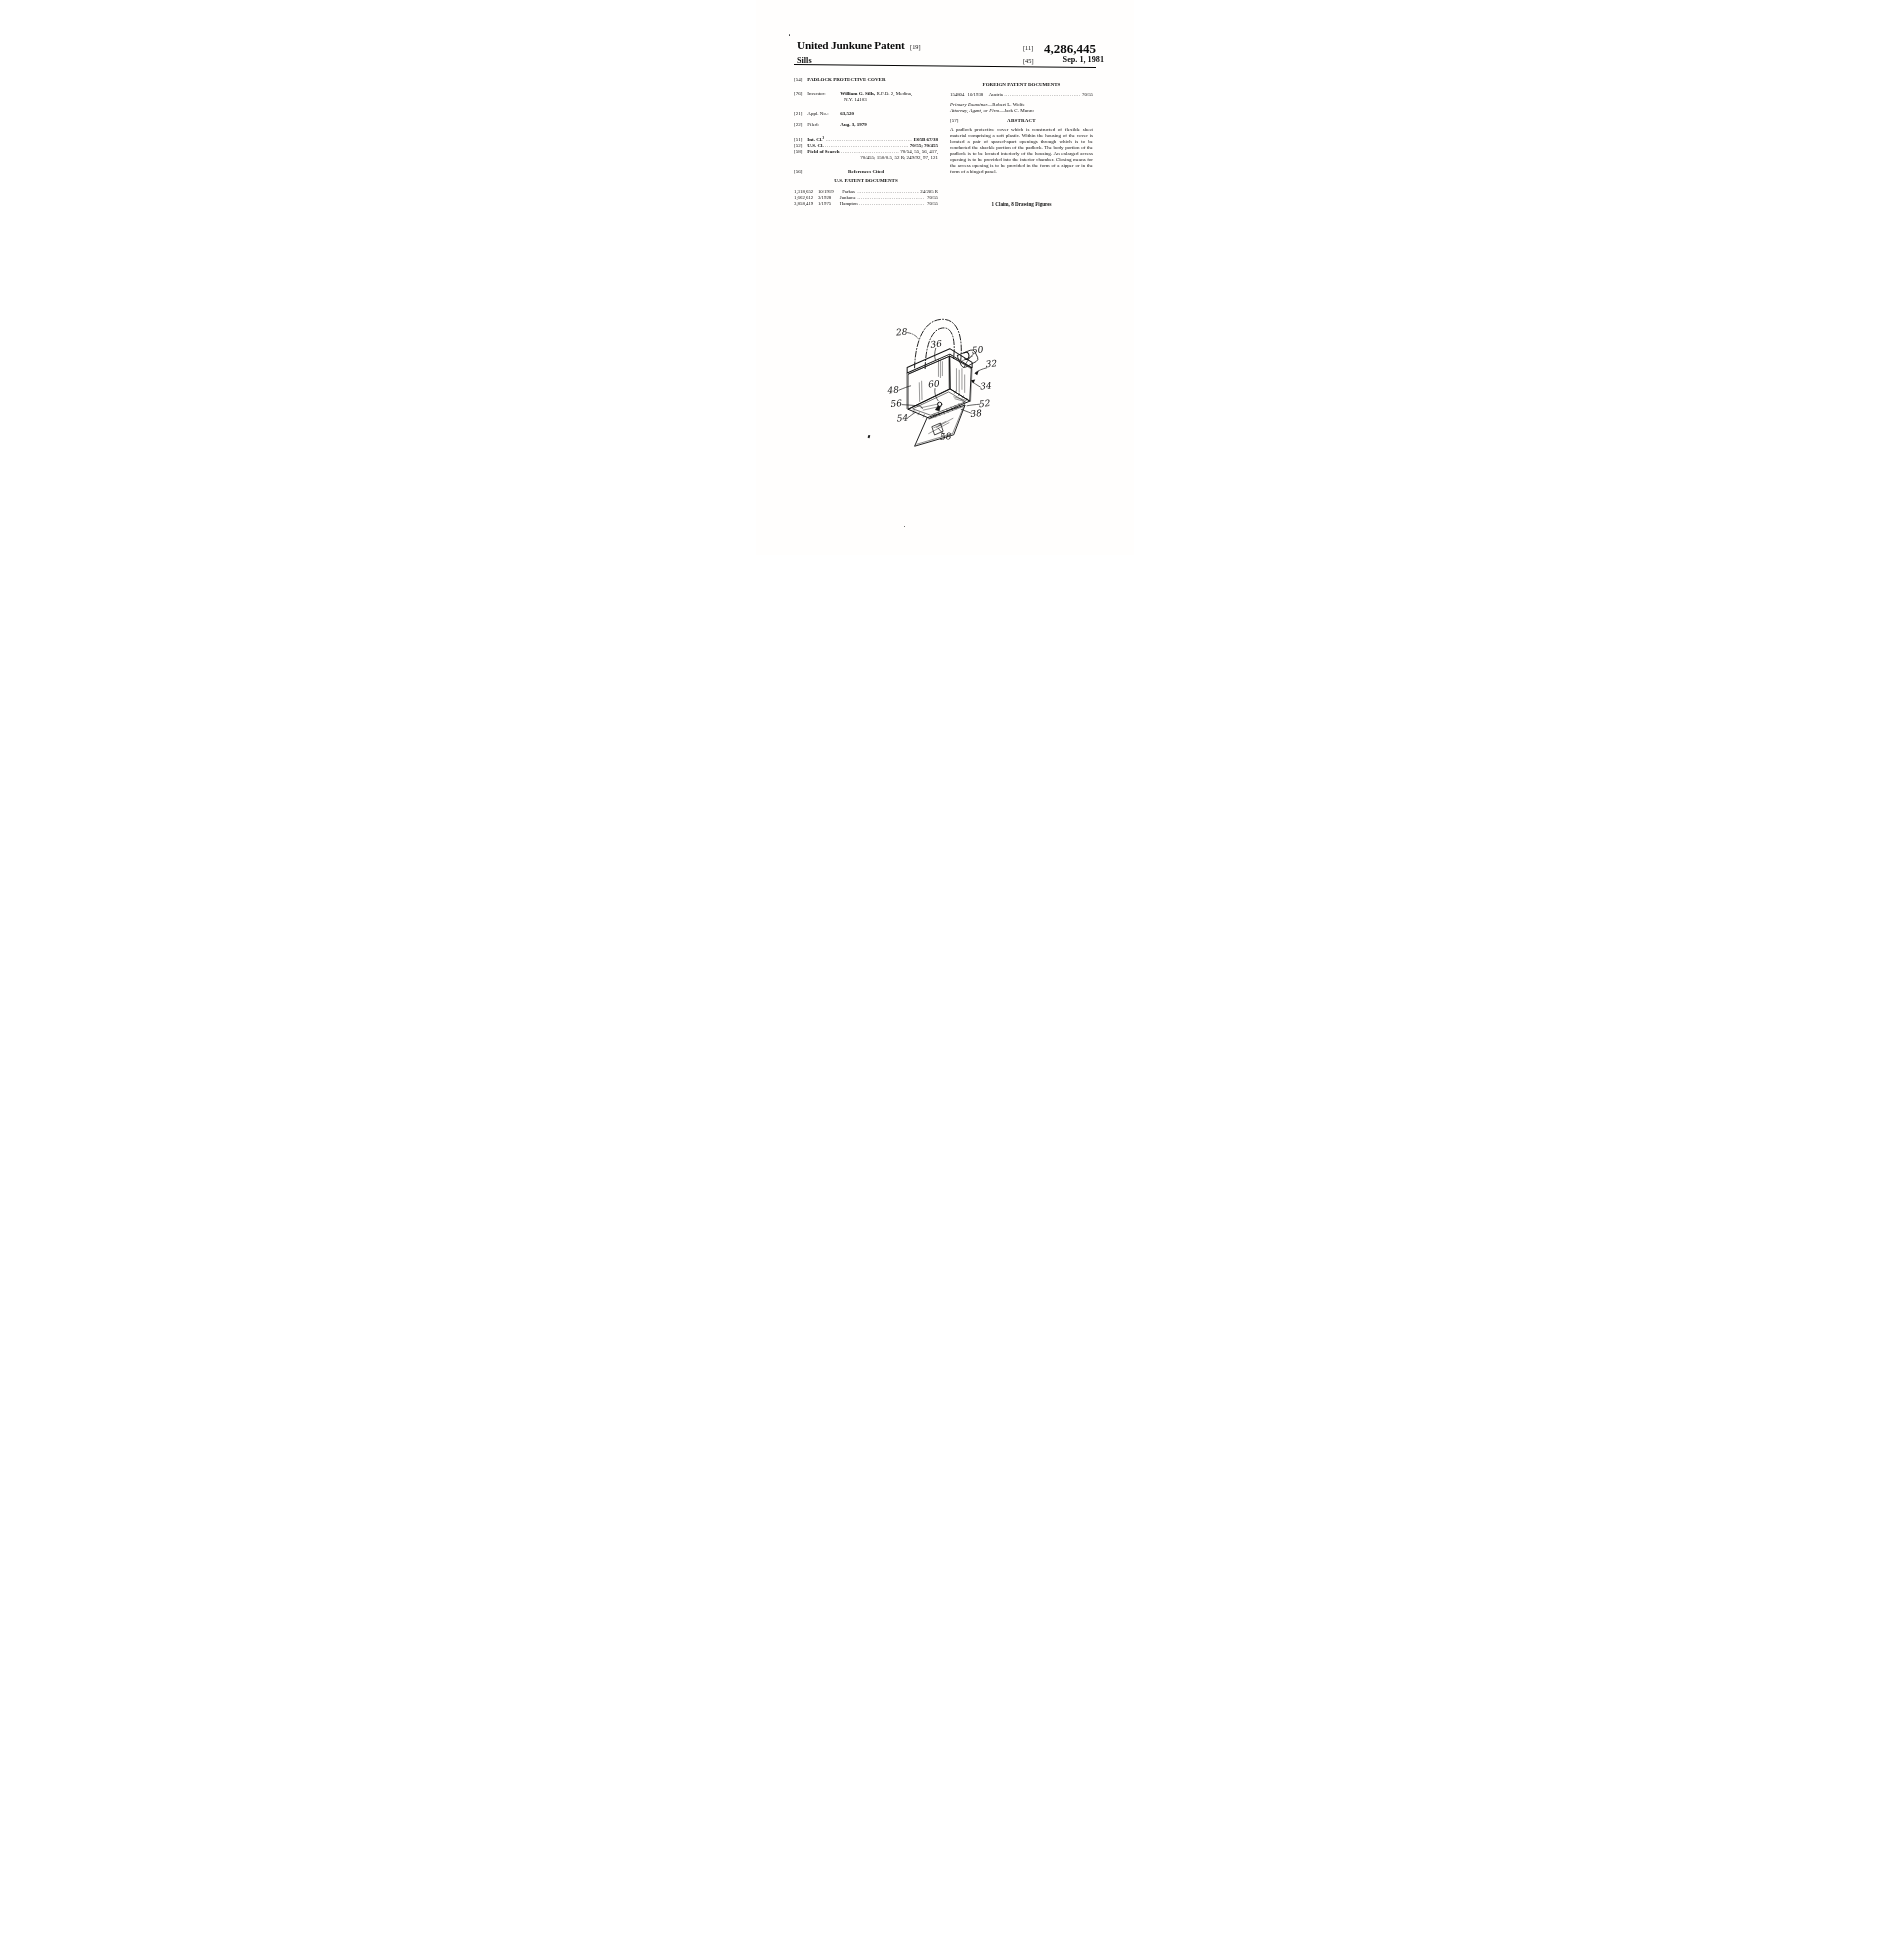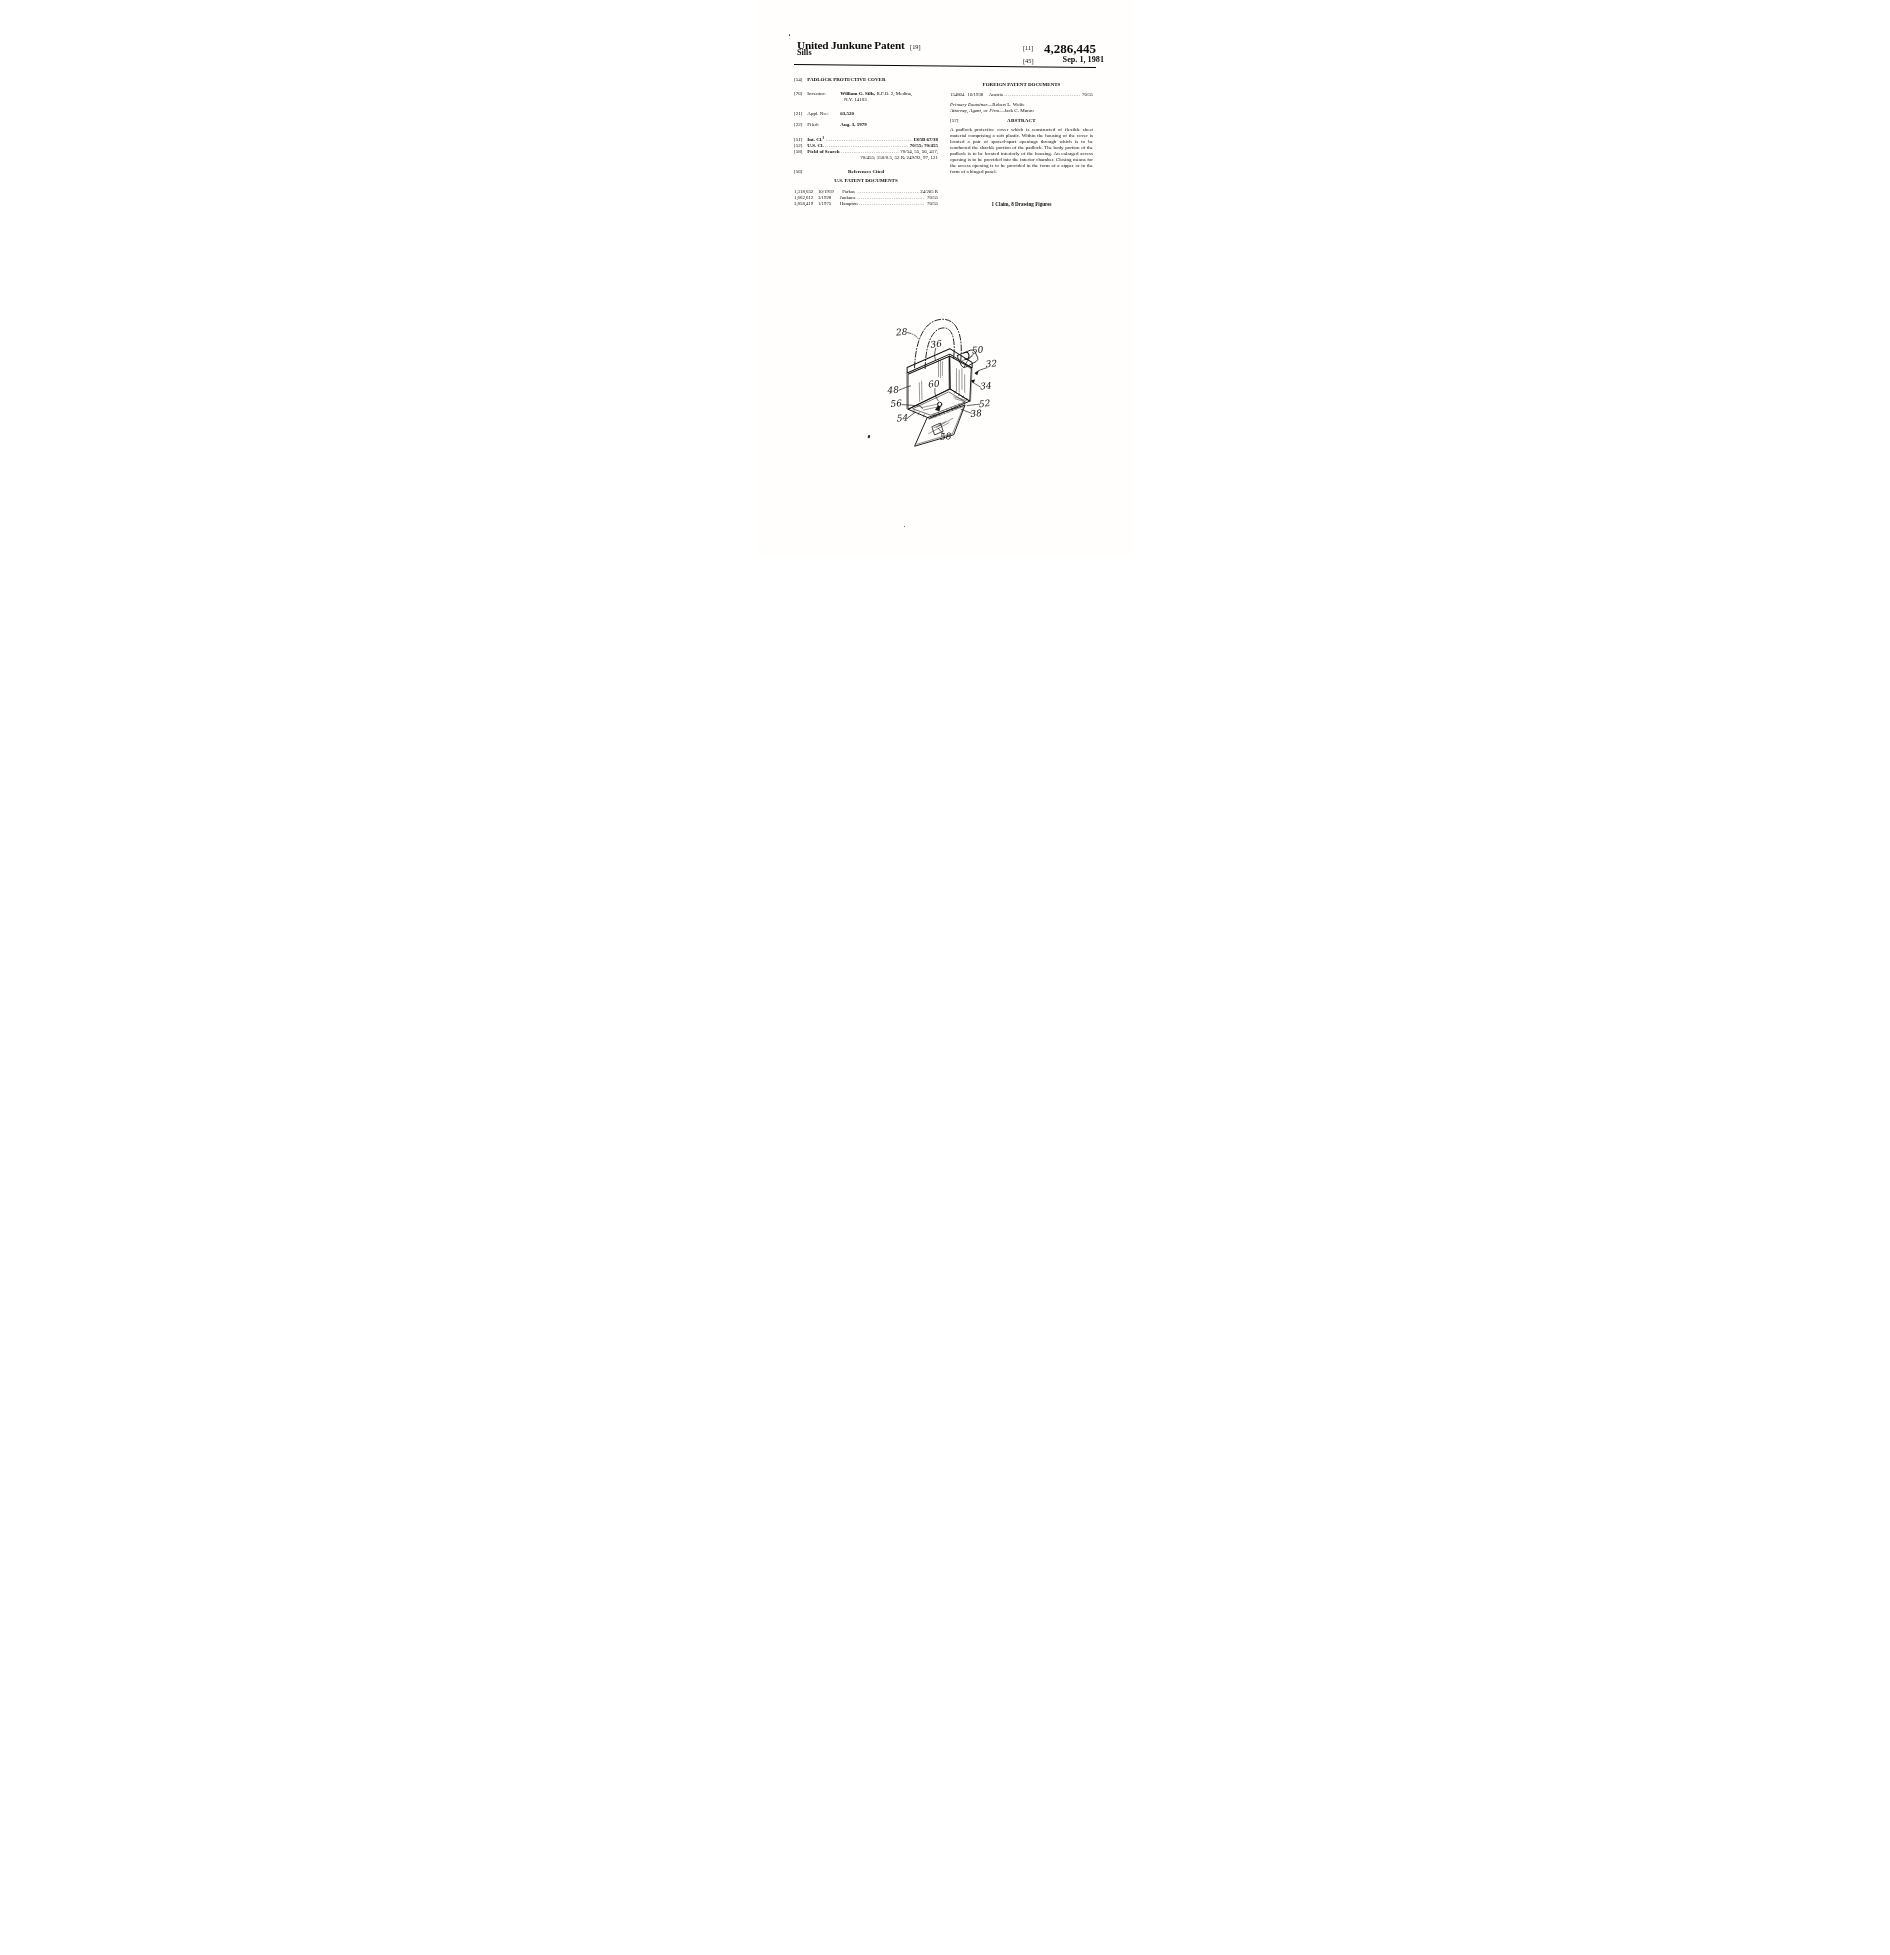--- a/index.html
+++ b/index.html
@@ -38,21 +38,21 @@
   svg text { font-family:"DejaVu Serif", serif; font-style:italic; font-size:23px; fill:#131313; }
 </style>
 </head>
 <body>
 
 <div class="page">
 
   <div class="abs patent-title" style="left:41px; top:39px;">
     <span>United Junkune Patent</span><span class="kind-code">[19]</span>
   </div>
-  <div class="abs applicant" style="left:41px; top:48px;">Sills</div>
+  <div class="abs applicant" style="left:41px; top:56px;">Sills</div>
 
   <div class="abs num-tag" style="left:267px; top:44px;">[11]</div>
   <div class="abs patent-number" style="left:274px; top:41px; width:66px;">4,286,445</div>
   <div class="abs num-tag" style="left:267px; top:57px;">[45]</div>
   <div class="abs issue-date" style="left:282px; top:55px; width:66px;">Sep. 1, 1981</div>
 
   <div class="abs hrule" style="left:38px; top:64px; width:302px;"></div>
 
   <div class="ln" style="left:38px; top:77px; width:144px;">
     <span class="tag">[54]</span>

